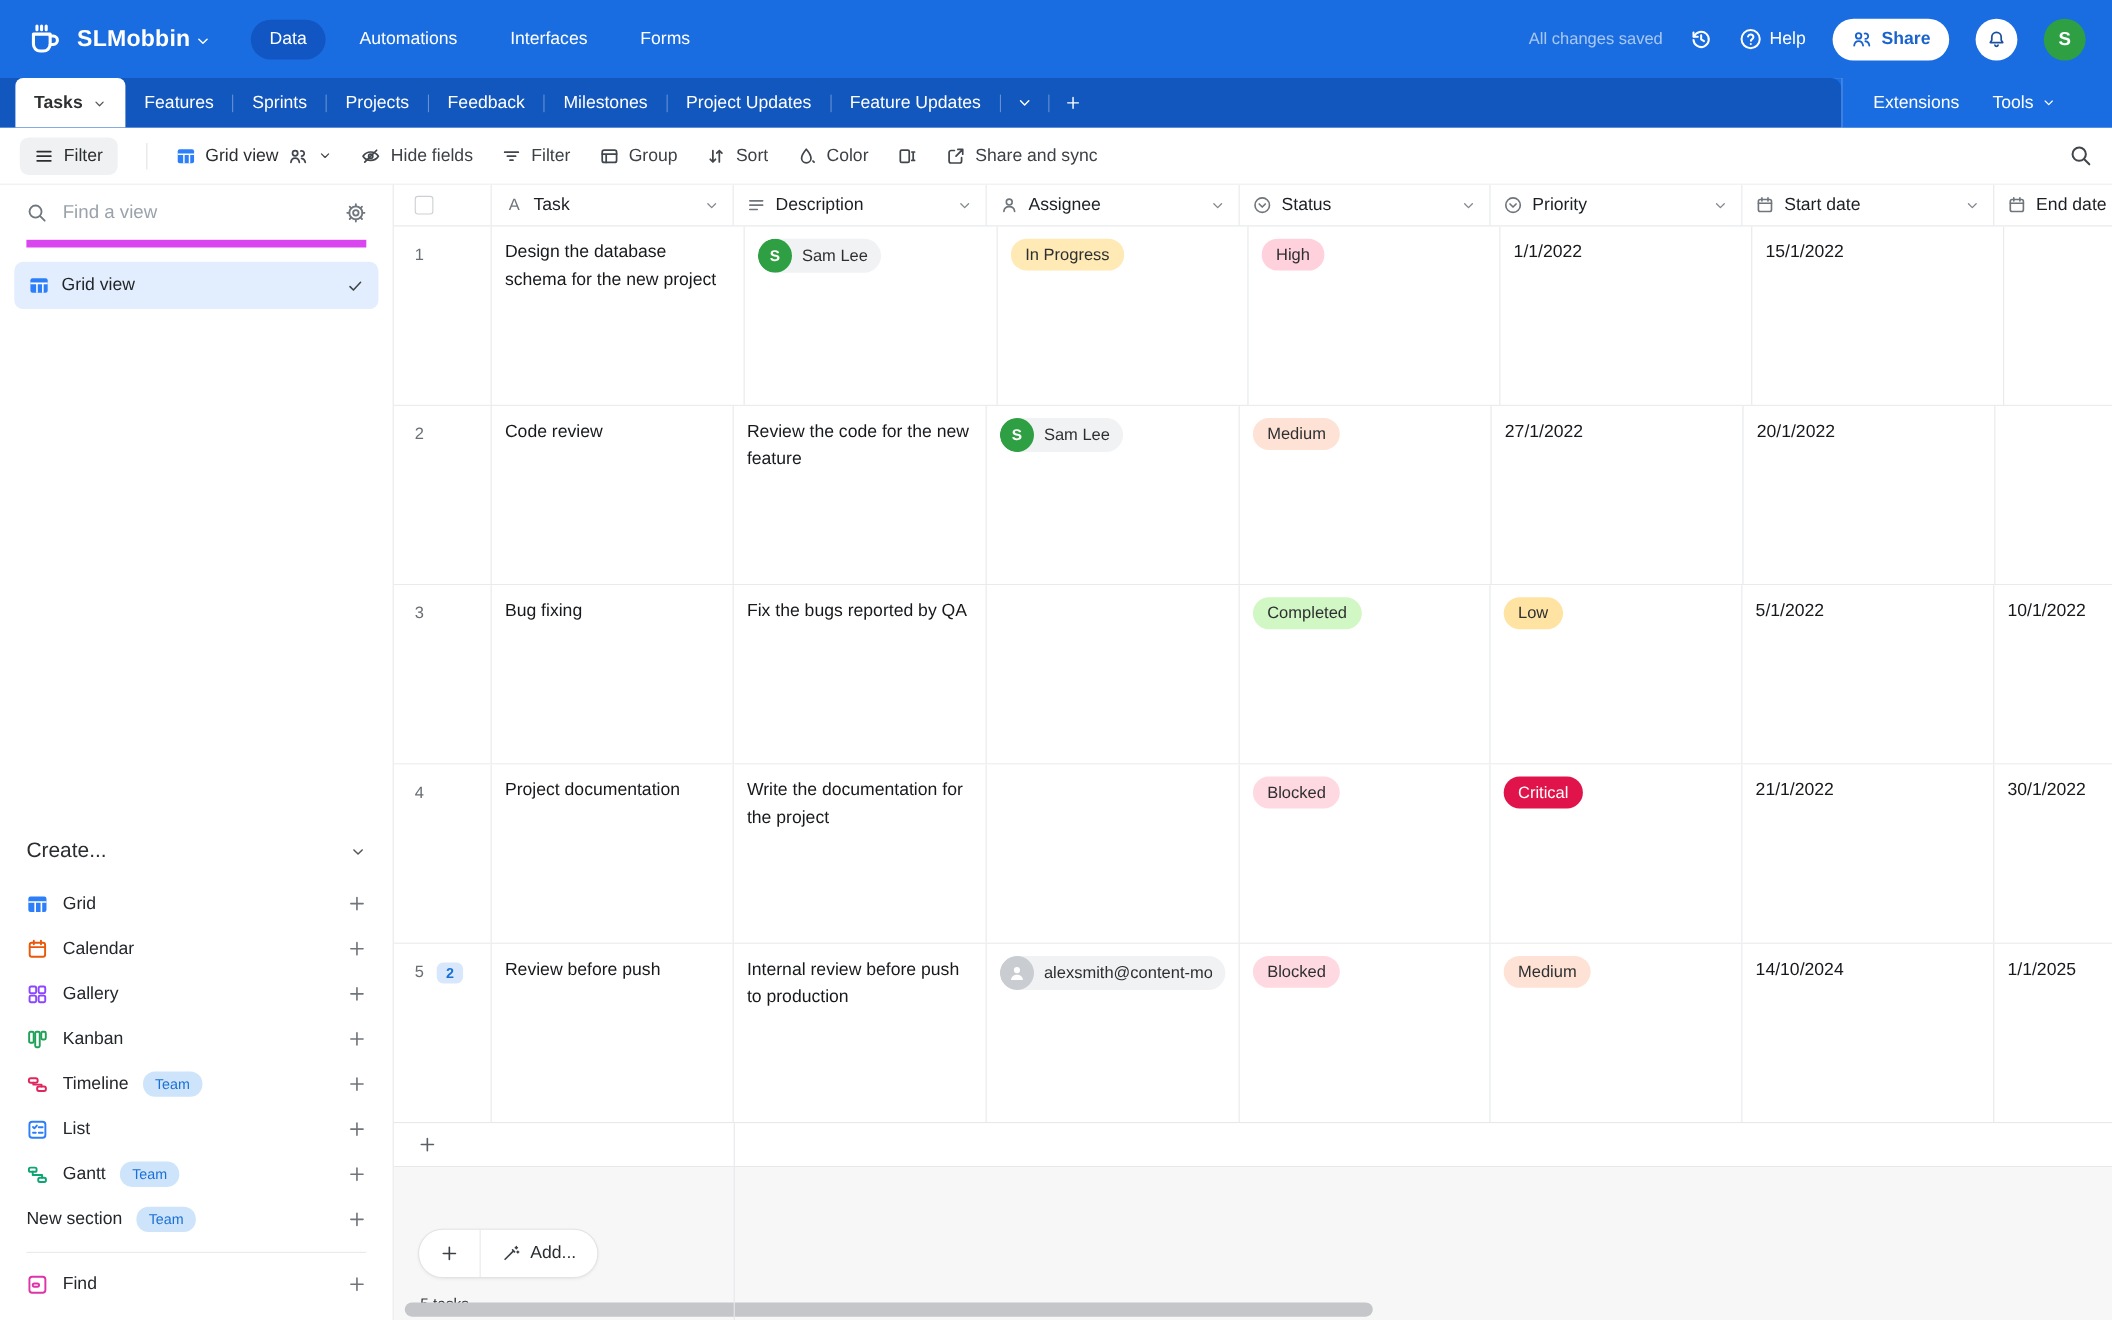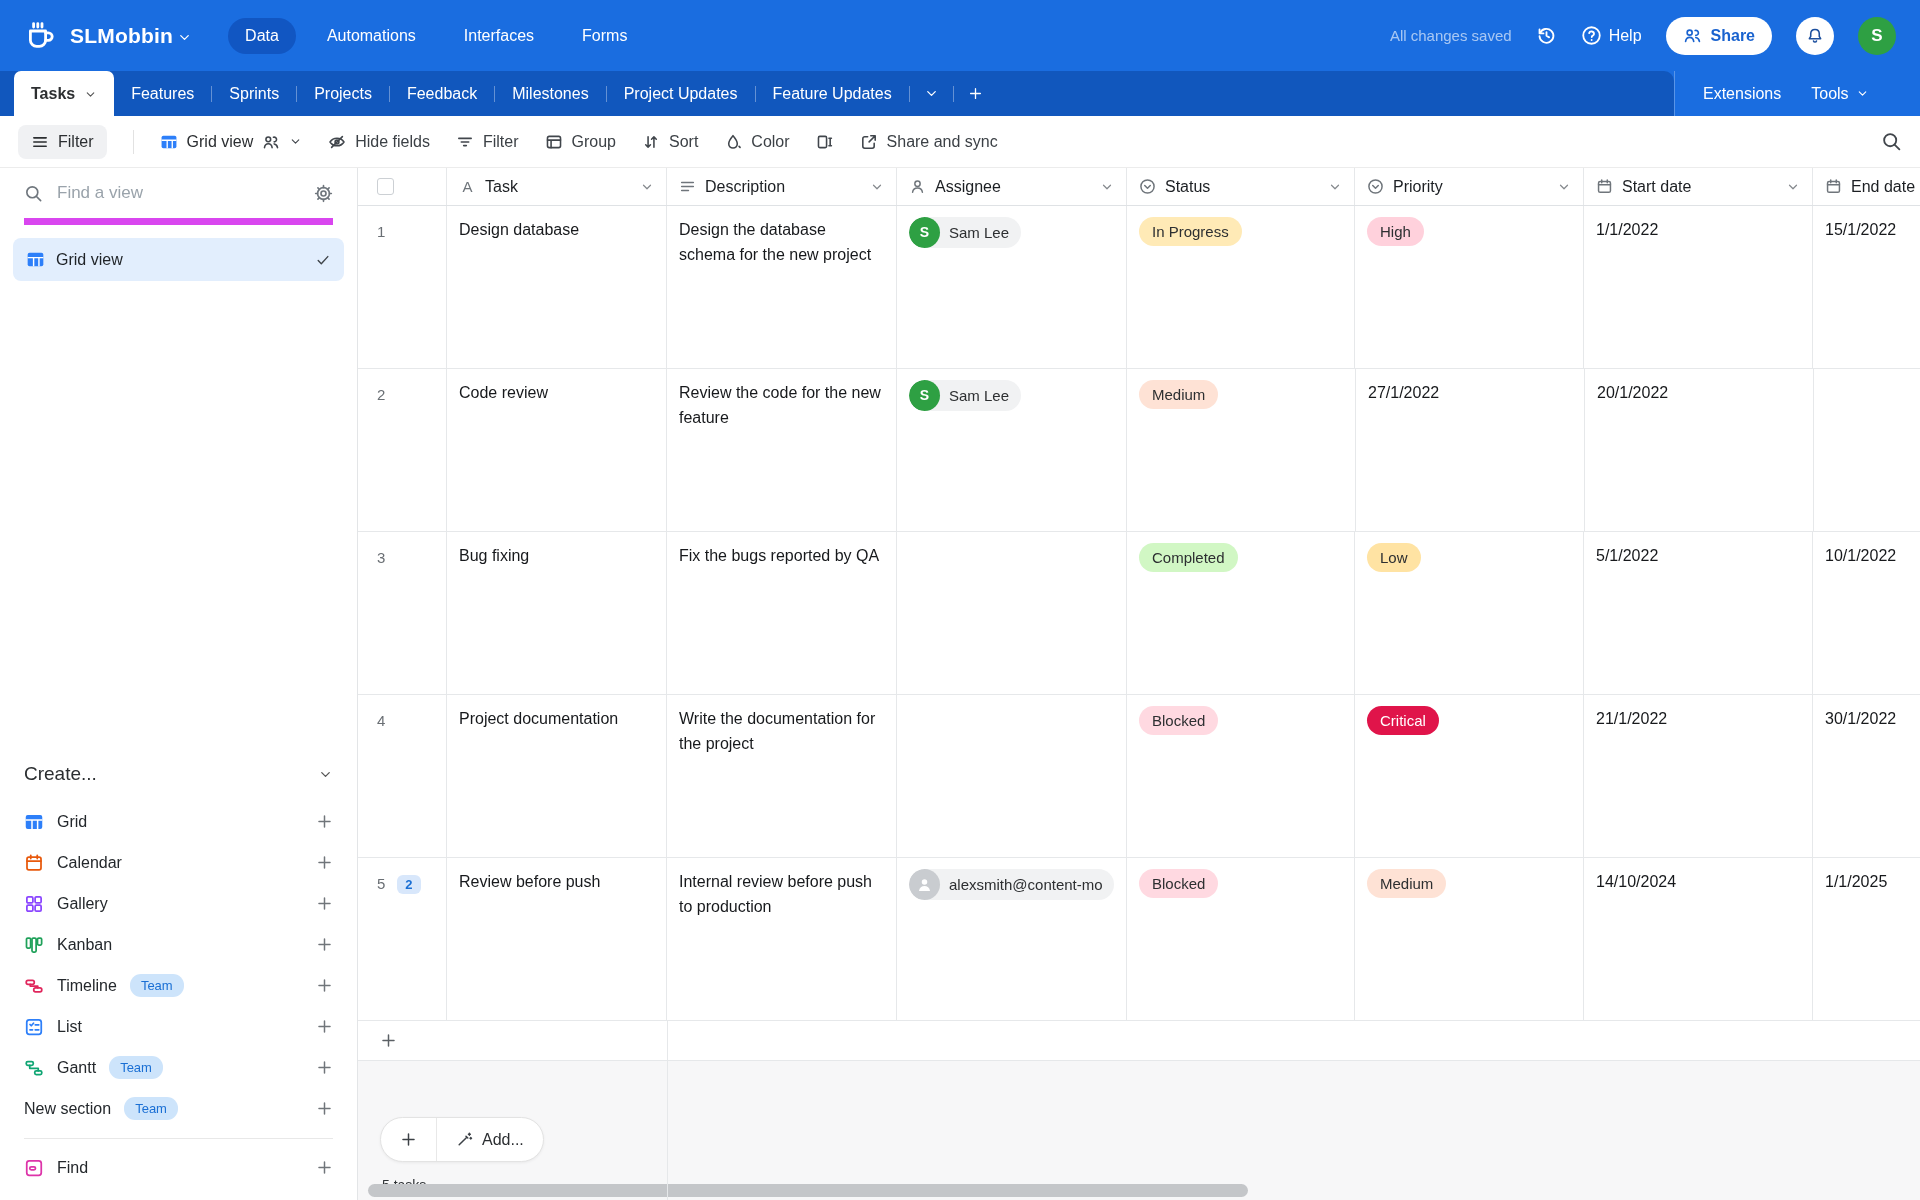--- a/index.html
+++ b/index.html
@@ -636,21 +636,20 @@
             </svg>
           </span>
           <span>End date</span>
         </div>
       </div>
     <div id="grows">
         <div class="grow">
           <div class="rowhead">
             <span class="rownum">1</span>
           </div>
-          <div class="gcell" style="width: 220px;"><span>Design database</span></div>
           <div class="gcell" style="width: 230px;"><span>Design the database schema for the new project</span></div>
           <div class="gcell" style="width: 230px;"><span class="assignee-pill">
               <span class="av" style="background: rgb(46, 160, 67);">S</span>
               <span class="assignee-name">Sam Lee</span>
             </span></div>
           <div class="gcell" style="width: 228px;"><span class="pill" style="background: rgb(255, 234, 182); color: rgb(45, 47, 49);">In Progress</span></div>
           <div class="gcell" style="width: 229px;"><span class="pill" style="background: rgb(255, 209, 220); color: rgb(45, 47, 49);">High</span></div>
           <div class="gcell" style="width: 229px;"><span>1/1/2022</span></div>
           <div class="gcell" style="width: 229px;"><span>15/1/2022</span></div>
         </div>

